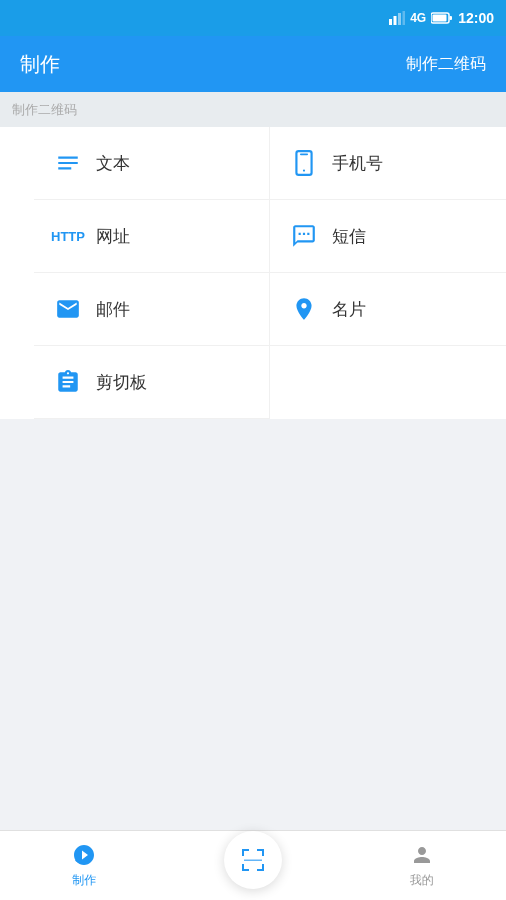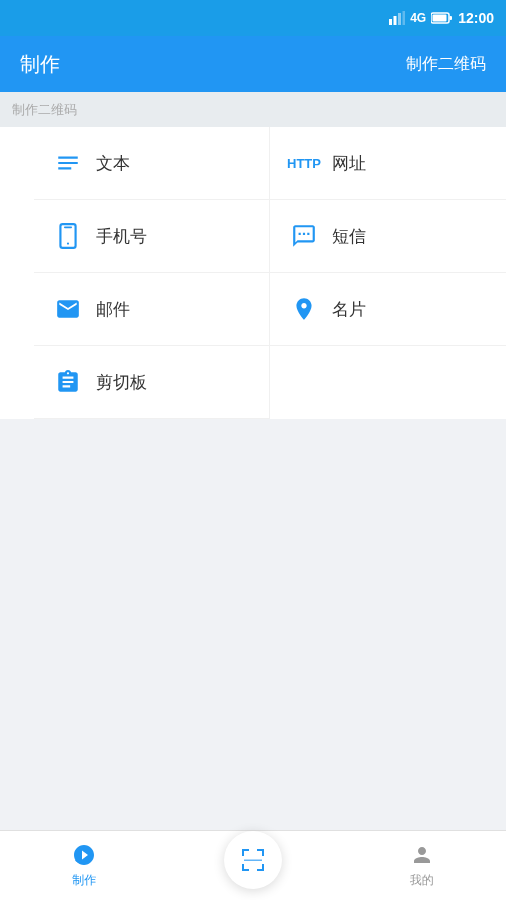--- a/index.html
+++ b/index.html
@@ -217,34 +217,34 @@
     <div class="menu-icon">
       <svg viewBox="0 0 24 24">
           <path d="M3 6h18v2H3zm0 5h18v2H3zm0 5h12v2H3z"></path>
         </svg>
     </div>
     <span class="menu-item-label">文本</span>
   </div>
 
   <div class="menu-item">
     <div class="menu-icon">
-      <span class="http-text">HTTP</span>
-    </div>
-    <span class="menu-item-label">网址</span>
-  </div>
-
-  <div class="menu-item">
-    <div class="menu-icon">
       <svg viewBox="0 0 24 24">
           <rect x="5" y="1" width="14" height="22" rx="2" ry="2" fill="none" stroke="#2196f3" stroke-width="2"></rect>
           <circle cx="12" cy="19" r="1" fill="#2196f3"></circle>
           <line x1="9" y1="4" x2="15" y2="4" stroke="#2196f3" stroke-width="1.5" stroke-linecap="round"></line>
         </svg>
     </div>
     <span class="menu-item-label">手机号</span>
+  </div>
+
+  <div class="menu-item">
+    <div class="menu-icon">
+      <span class="http-text">HTTP</span>
+    </div>
+    <span class="menu-item-label">网址</span>
   </div>
 
 
   <div class="menu-item">
     <div class="menu-icon">
       <svg viewBox="0 0 24 24">
           <path d="M20 2H4c-1.1 0-2 .9-2 2v18l4-4h14c1.1 0 2-.9 2-2V4c0-1.1-.9-2-2-2zm0 14H6l-2 2V4h16v12zM7 9h2v2H7zm4 0h2v2h-2zm4 0h2v2h-2z"></path>
         </svg>
     </div>
     <span class="menu-item-label">短信</span>

